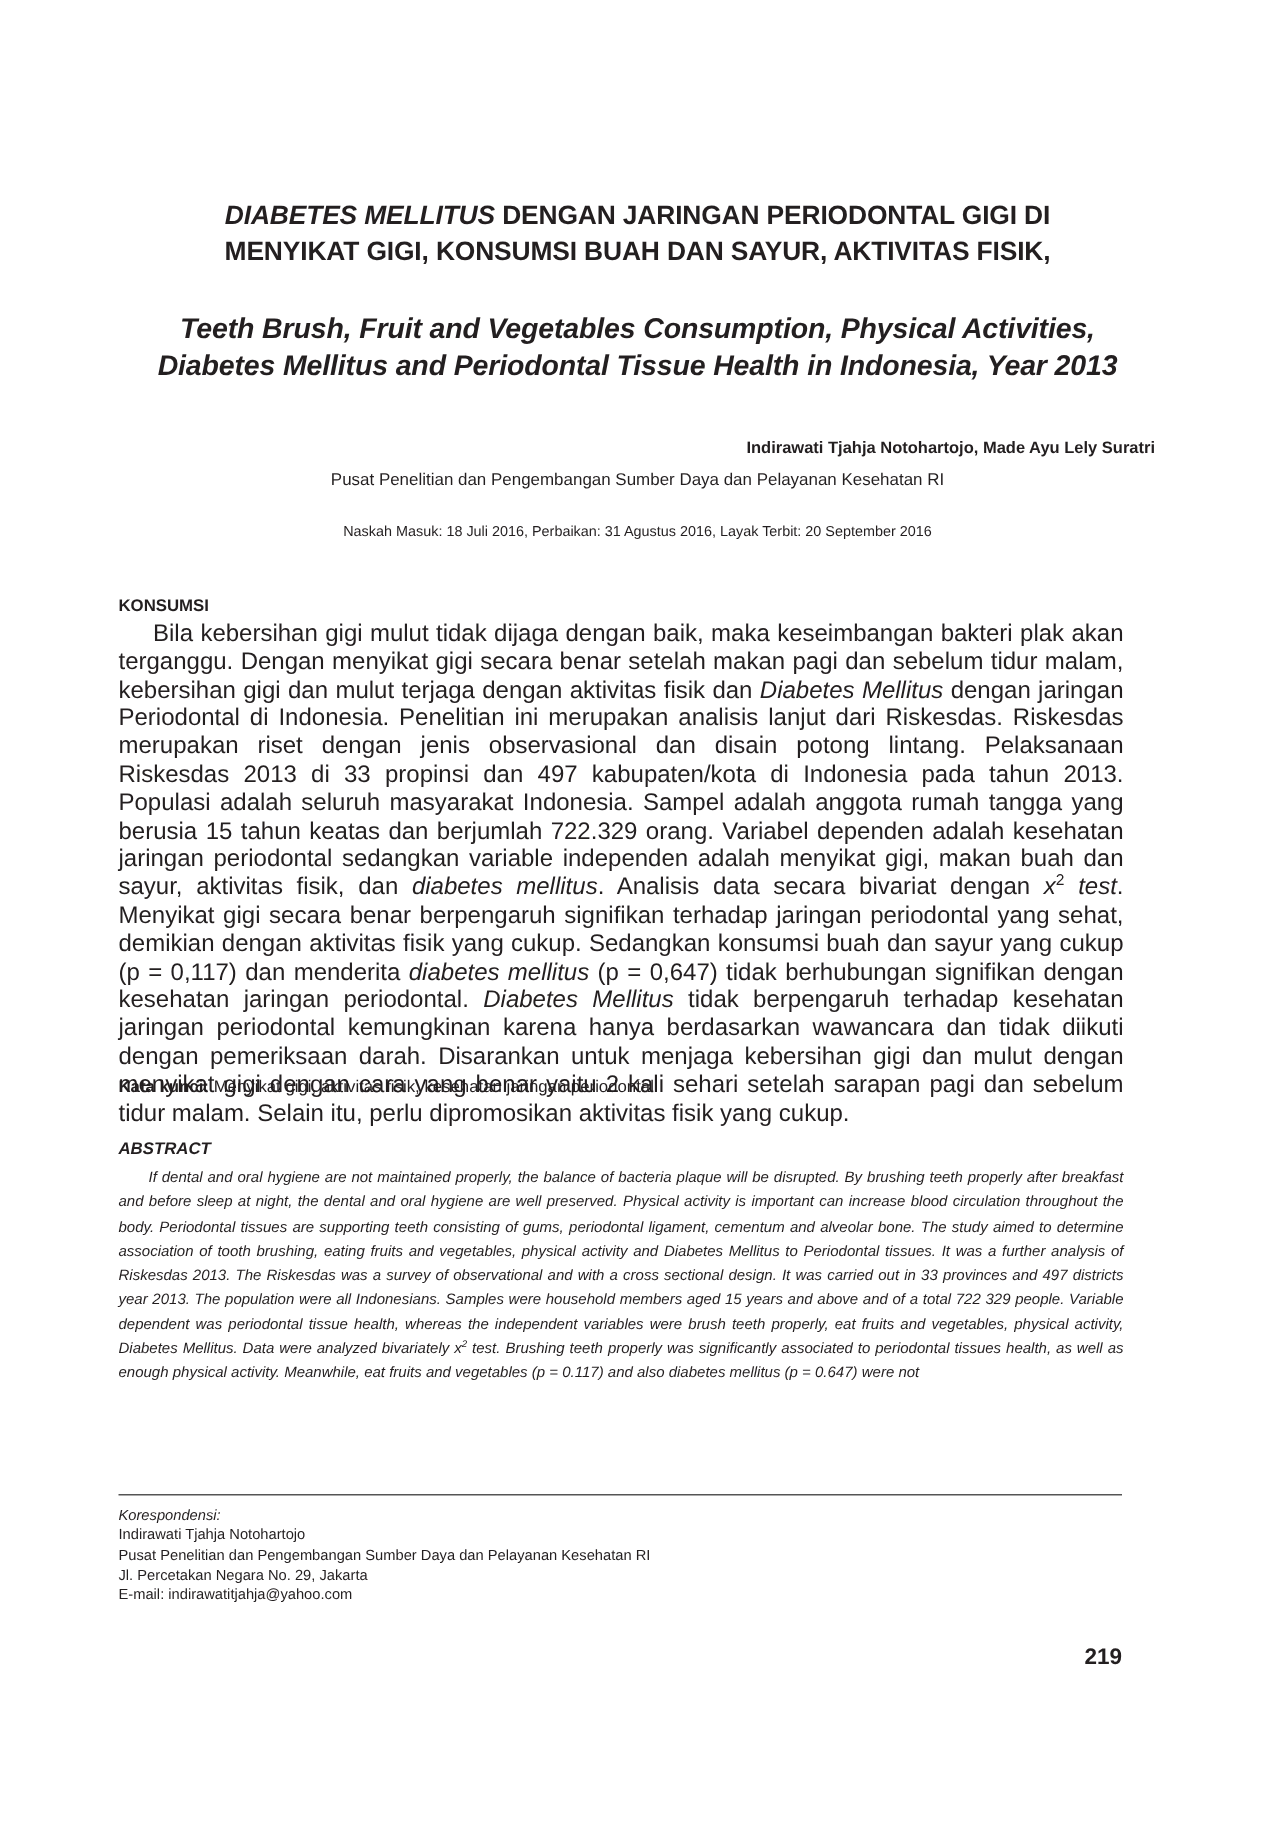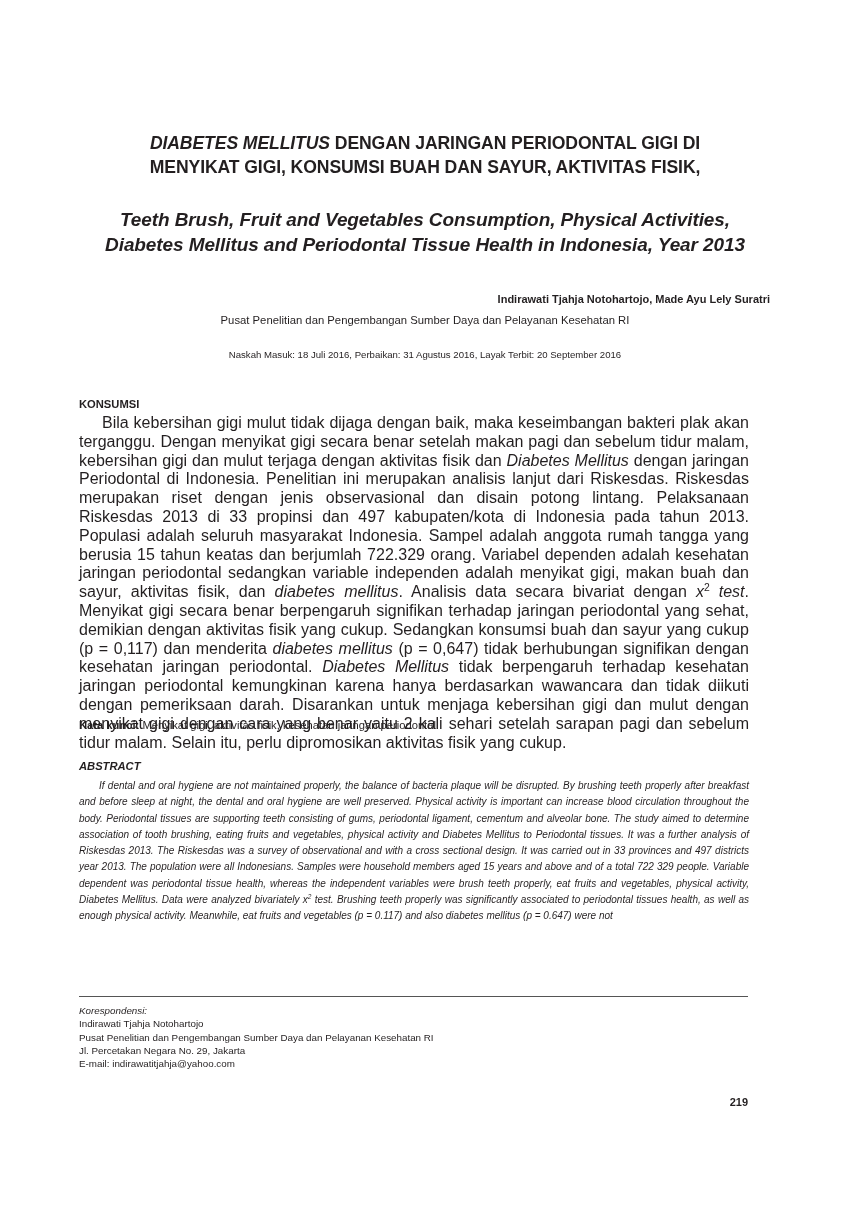--- a/index.html
+++ b/index.html
@@ -19,21 +19,21 @@
     .para p { margin:0; text-indent:23px; }
     .para-en { position:absolute; left:79px; width:670px; text-align:justify; font-style:italic;
       font-size:10px; line-height:16.3px; }
     .para-en p { margin:0; text-indent:20px; }
     .keywords { position:absolute; left:79px; top:719px; font-size:11.2px; }
     .keywords b { font-weight:bold; }
     .rule { position:absolute; left:79px; width:669px; top:996px; height:0; border-top:1px solid #555; }
     .corr { position:absolute; left:79px; top:1004px; font-size:9.8px; line-height:13.3px; }
     .corr div { white-space:nowrap; }
     .corr .label { font-style:italic; }
-    .page-num { position:absolute; right:102px; top:1096px; font-weight:bold; font-size:11px; }
+    .page-num { position:absolute; right:102px; top:1096px; font-weight:bold; font-size:15px; }
     sup { font-size:0.65em; line-height:0; }
   </style>
 </head>
 <body>
 
 <div class="page">
 
   <div class="title-id">
     <div><i>DIABETES MELLITUS</i><span> DENGAN JARINGAN PERIODONTAL GIGI DI</span></div>
     <div>MENYIKAT GIGI, KONSUMSI BUAH DAN SAYUR, AKTIVITAS FISIK,</div>

